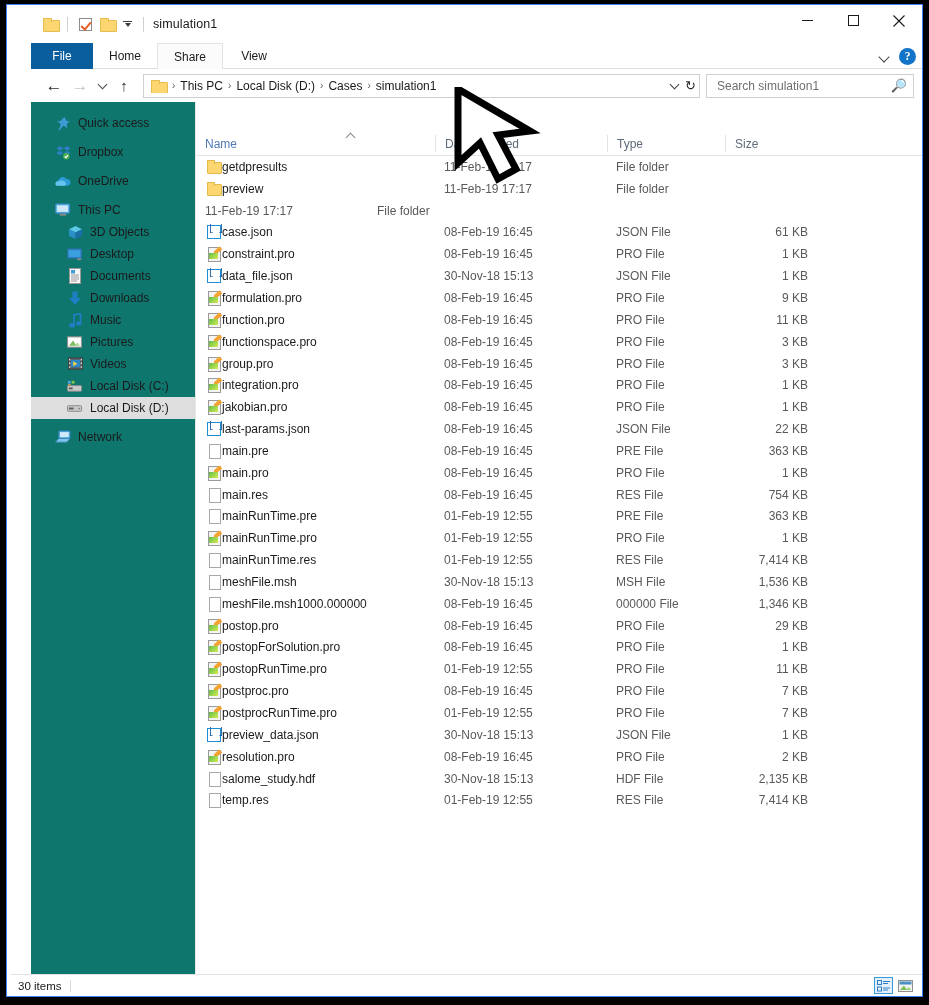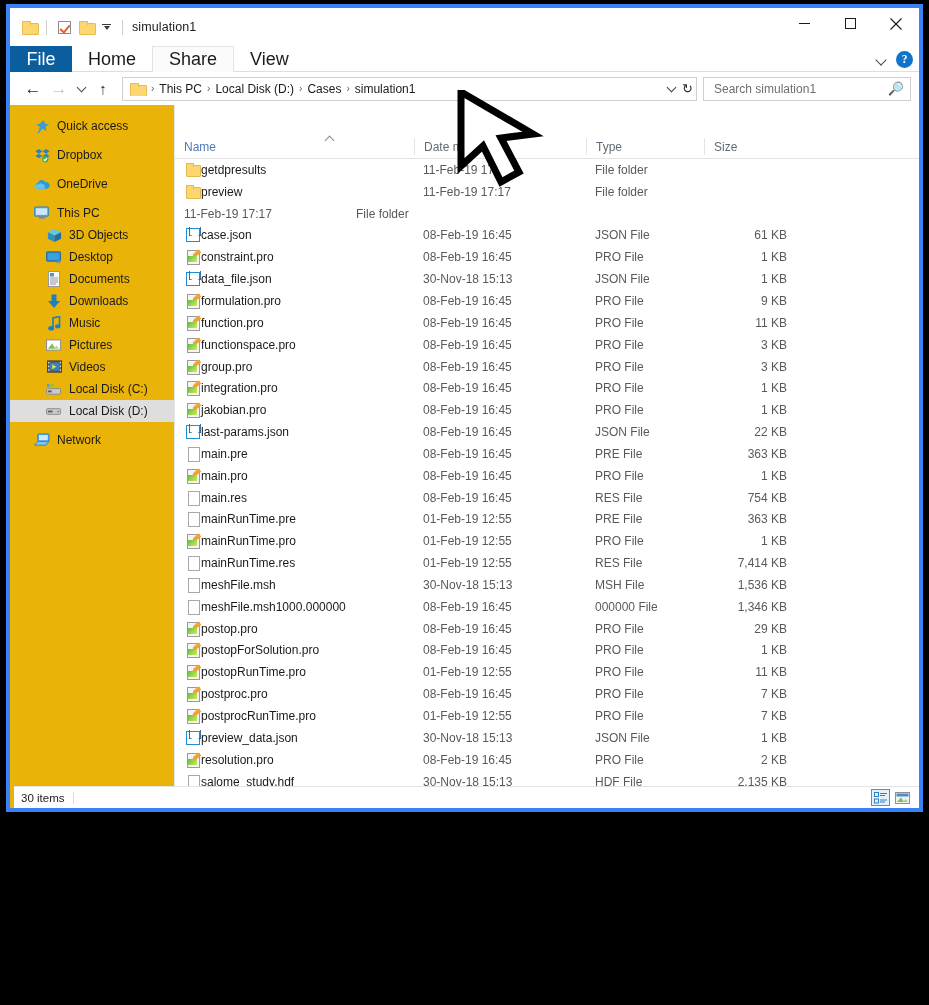--- a/index.html
+++ b/index.html
@@ -6,24 +6,25 @@
   html, body {
     margin: 0; padding: 0;
     width: 929px; height: 1005px;
     background: #000;
     font-family: "Liberation Sans", sans-serif;
     -webkit-font-smoothing: antialiased;
   }
   #window {
     position: absolute;
     left: 6px; top: 4px;
-    width: 917px; height: 808px;
+    width: 917px; height: 993px;
     background: #ffffff;
-    border: 4px solid #3b82f6;
+    border: 1px solid #3b82f6;
     overflow: hidden;
+    padding-left: 24px;
   }
 
   
   .titlebar {
     position: relative;
     height: 38px;
     background: #ffffff;
     display: flex;
     align-items: center;
   }
@@ -77,21 +78,21 @@
   
   .ribbon {
     position: relative;
     height: 26px;
     background: #ffffff;
     border-bottom: 1px solid #dedede;
     display: flex; align-items: stretch;
   }
   .tab {
     display: flex; align-items: center; justify-content: center;
-    font-size: 18px; color: #1b1b1b; padding: 0 16px; height: 26px;
+    font-size: 12px; color: #1b1b1b; padding: 0 16px; height: 26px;
     min-width: 62px;
   }
   .tab.file { background: #0a5e9e; color: #ffffff; }
   .tab.hover { background: #fbfbfb; border: 1px solid #e4e4e4; border-bottom: none; }
   .ribbon-right {
     position: absolute; right: 6px; top: 0; height: 26px;
     display: flex; align-items: center; gap: 9px;
   }
   .chev-sm { width: 11px; height: 11px; position: relative; }
   .chev-sm:after {
@@ -150,21 +151,21 @@
   .search-box input {
     flex: 1; border: none; outline: none; font-size: 12px;
     font-family: "Liberation Sans", sans-serif; color: #4c1d95; background: transparent;
   }
   .search-box input::placeholder { color: #6f6f6f; }
   .search-mag { color: #3a3a3a; font-size: 13px; transform: scaleX(-1); }
 
   
   .body-split { display: flex; height: 875px; }
   .navpane {
-    width: 165px; padding-top: 10px; background: #eab308;
+    width: 165px; padding-top: 10px; background: #0f766e;
     border-right: 1px solid #e6e6e6;
     overflow: hidden;
   }
   .nav-item {
     display: flex; align-items: center; height: 22px;
     font-size: 12px; color: #1a1a1a; padding-left: 24px; gap: 7px;
     white-space: nowrap;
   }
   .nav-item.indent { padding-left: 36px; }
   .nav-item.selected { background: #dedede; }

